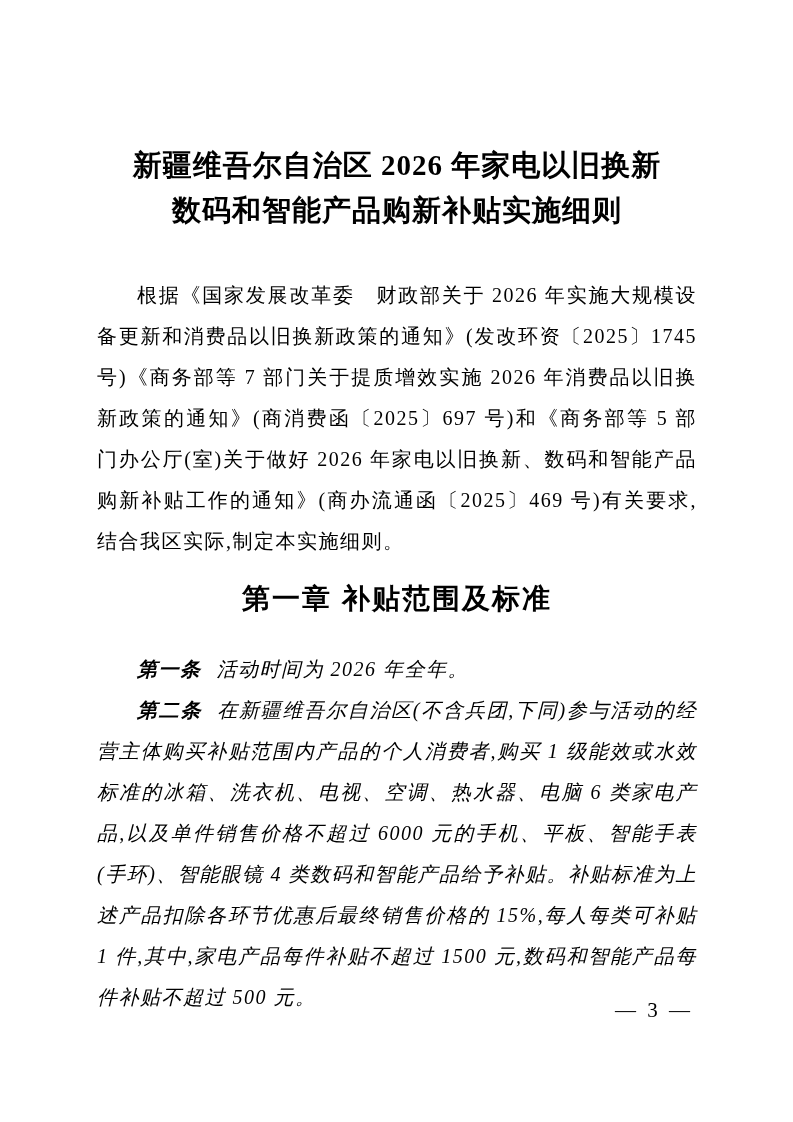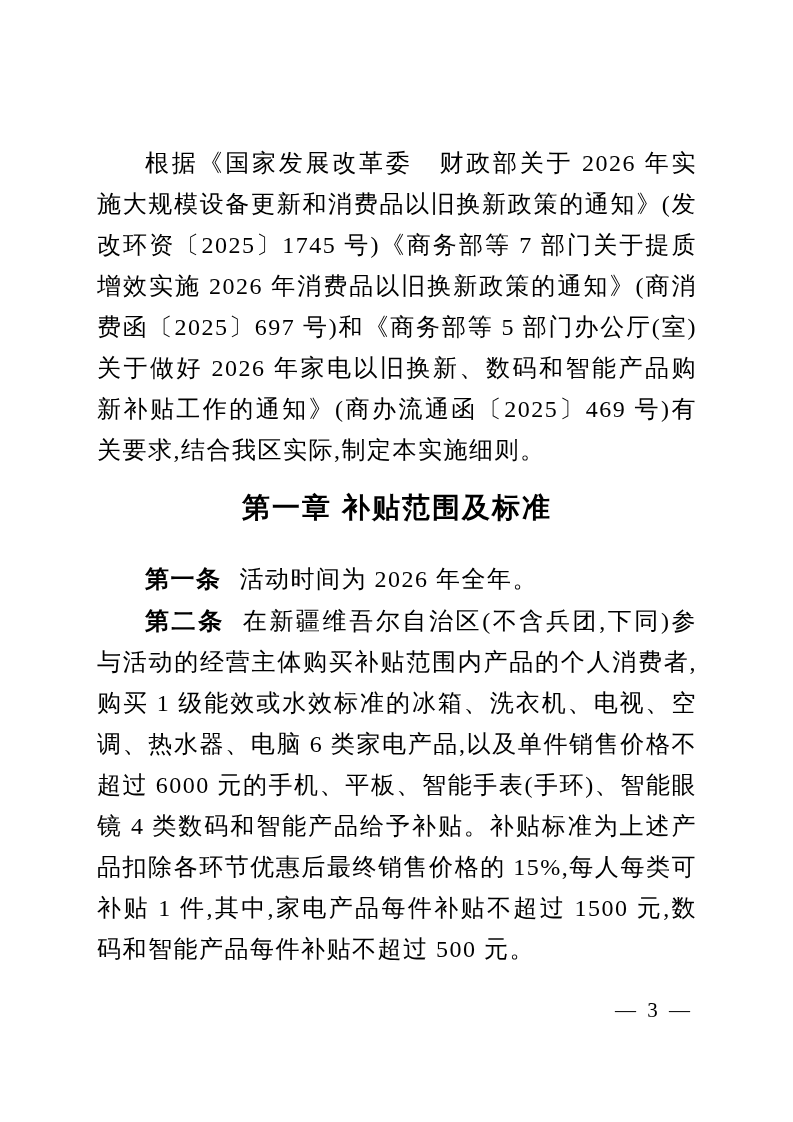--- a/index.html
+++ b/index.html
@@ -28,37 +28,38 @@
     margin: 0 0 42px 0;
     text-align: center;
     font-size: 29px;
     font-weight: bold;
     line-height: 45px;
     letter-spacing: 1px;
     font-family: "Liberation Serif", serif;
   }
   .body-paragraph {
     margin: 0;
-    font-size: 24px;
+    font-size: 20px;
     line-height: 41px;
     text-align: justify;
     text-indent: 2em;
     letter-spacing: 1.5px;
   }
   .chapter-heading {
     margin: 16px 0 30px 0;
     text-align: center;
     font-size: 28px;
     font-weight: bold;
     line-height: 41px;
     letter-spacing: 2px;
     font-family: "Liberation Sans", sans-serif;
   }
   .article {
     margin: 0;
+    font-style: italic;
   }
   .article-label {
     font-weight: bold;
     font-family: "Liberation Sans", sans-serif;
     margin-right: 0.75em;
   }
   .page-footer {
     position: absolute;
     top: 995px;
     right: 100px;
@@ -66,20 +67,24 @@
     letter-spacing: 3px;
     line-height: 30px;
   }
 </style>
 </head>
 <body>
 
 <div class="page">
   <div class="content">
 
+    <h1 class="doc-title">
+      <span>新疆维吾尔自治区 2026 年家电以旧换新</span><br>
+      <span>数码和智能产品购新补贴实施细则</span>
+    </h1>
 
     <p class="body-paragraph">根据《国家发展改革委　财政部关于 2026 年实施大规模设备更新和消费品以旧换新政策的通知》(发改环资〔2025〕1745 号)《商务部等 7 部门关于提质增效实施 2026 年消费品以旧换新政策的通知》(商消费函〔2025〕697 号)和《商务部等 5 部门办公厅(室)关于做好 2026 年家电以旧换新、数码和智能产品购新补贴工作的通知》(商办流通函〔2025〕469 号)有关要求,结合我区实际,制定本实施细则。</p>
 
     <h2 class="chapter-heading">第一章 补贴范围及标准</h2>
 
     <p class="body-paragraph article">
       <span class="article-label">第一条</span><span>活动时间为 2026 年全年。</span>
     </p>
 
     <p class="body-paragraph article">

